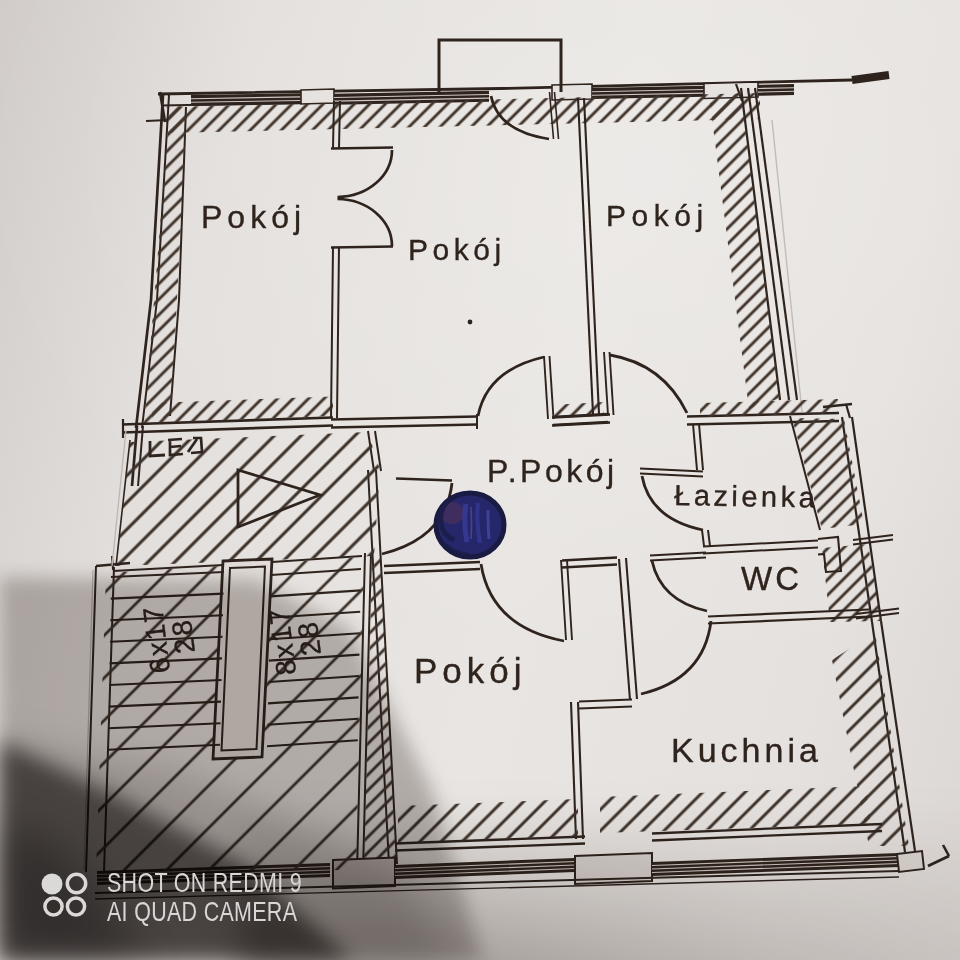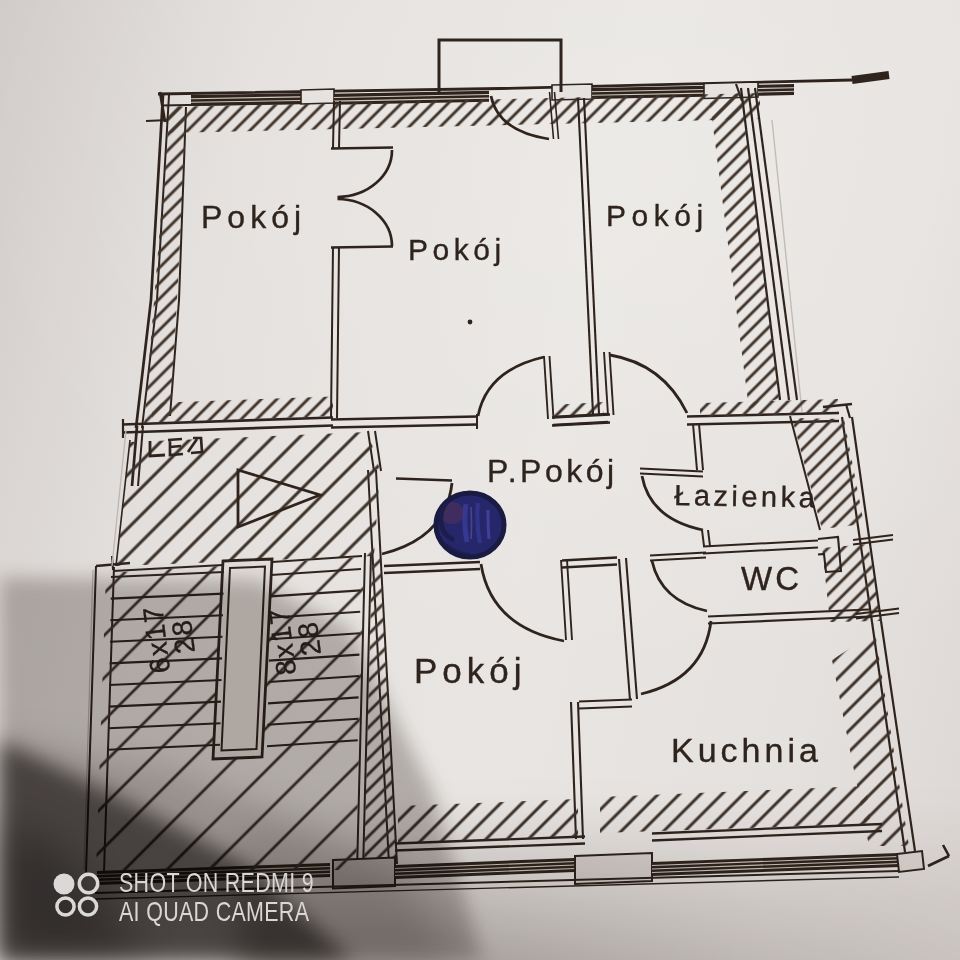--- a/index.html
+++ b/index.html
@@ -3,21 +3,21 @@
 <style>
 html,body{margin:0;padding:0;width:960px;height:960px;overflow:hidden}
 body{position:relative;font-family:"Liberation Sans",sans-serif;
 background:
 radial-gradient(120% 90% at 68% 18%, rgba(255,255,255,0.20), rgba(255,255,255,0) 60%),
 linear-gradient(104deg, #d1ccc9 0%, #e3dfdc 22%, #e8e5e2 55%, #e5e1de 82%, #dcd7d4 100%);}
 .lbl{font-family:"Liberation Sans",sans-serif;fill:#2f241d;stroke:#2f241d;stroke-width:0.35px}
 #plan{position:absolute;left:0;top:0}
 .shwrap{position:absolute;inset:-40px;mix-blend-mode:multiply;filter:blur(9px);pointer-events:none}
 .shwrap>div{position:absolute;inset:40px}
-#wm{position:absolute;left:12px;top:0;width:852px;height:960px;pointer-events:none}
+#wm{position:absolute;left:0;top:0;width:852px;height:960px;pointer-events:none}
 #wm .t{position:absolute;color:#d9d7d6;font-size:27.5px;letter-spacing:0.4px;white-space:nowrap;transform:scaleX(0.78);transform-origin:left top}
 </style></head>
 <body>
 
 <svg id="plan" width="960" height="960" viewBox="0 0 960 960">
 <defs>
 <pattern id="hd" width="11" height="11" patternUnits="userSpaceOnUse" patternTransform="rotate(45)">
 <line x1="5" y1="0" x2="5" y2="11" stroke="#40342b" stroke-width="2.9"></line>
       </pattern>
 <pattern id="hm" width="19" height="19" patternUnits="userSpaceOnUse" patternTransform="rotate(45)">

